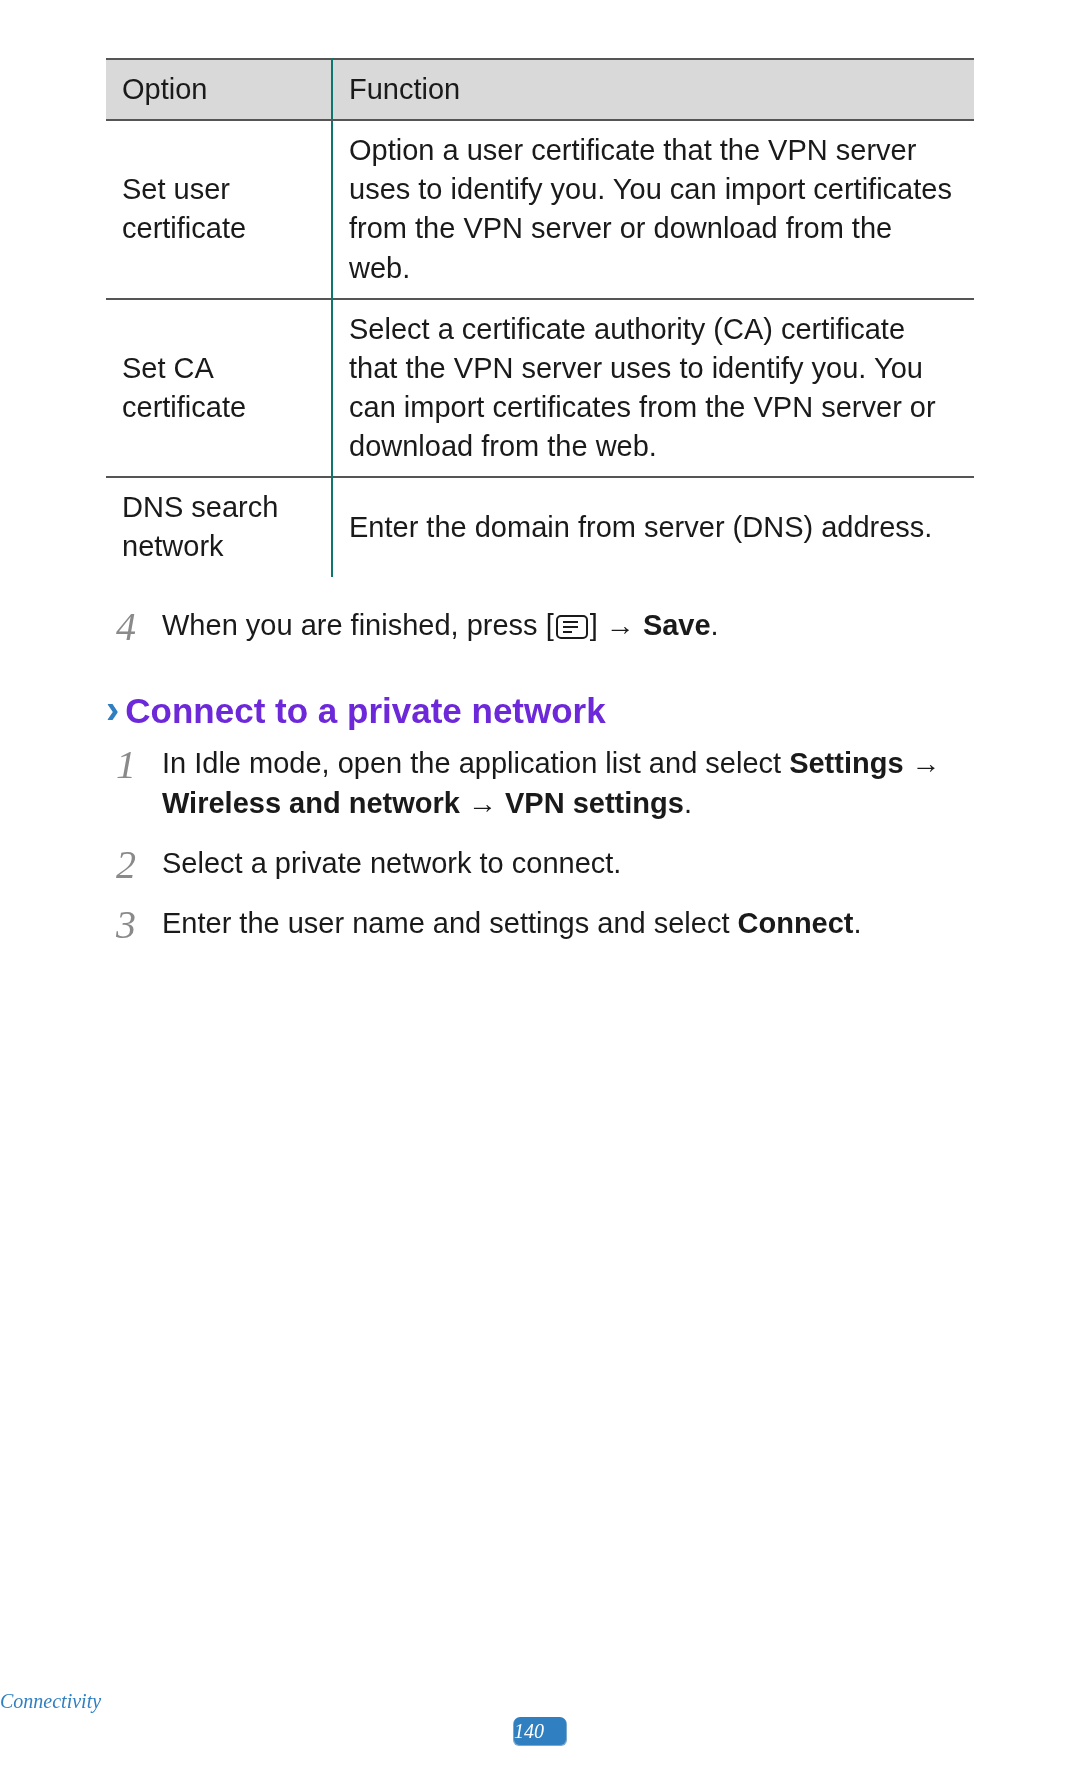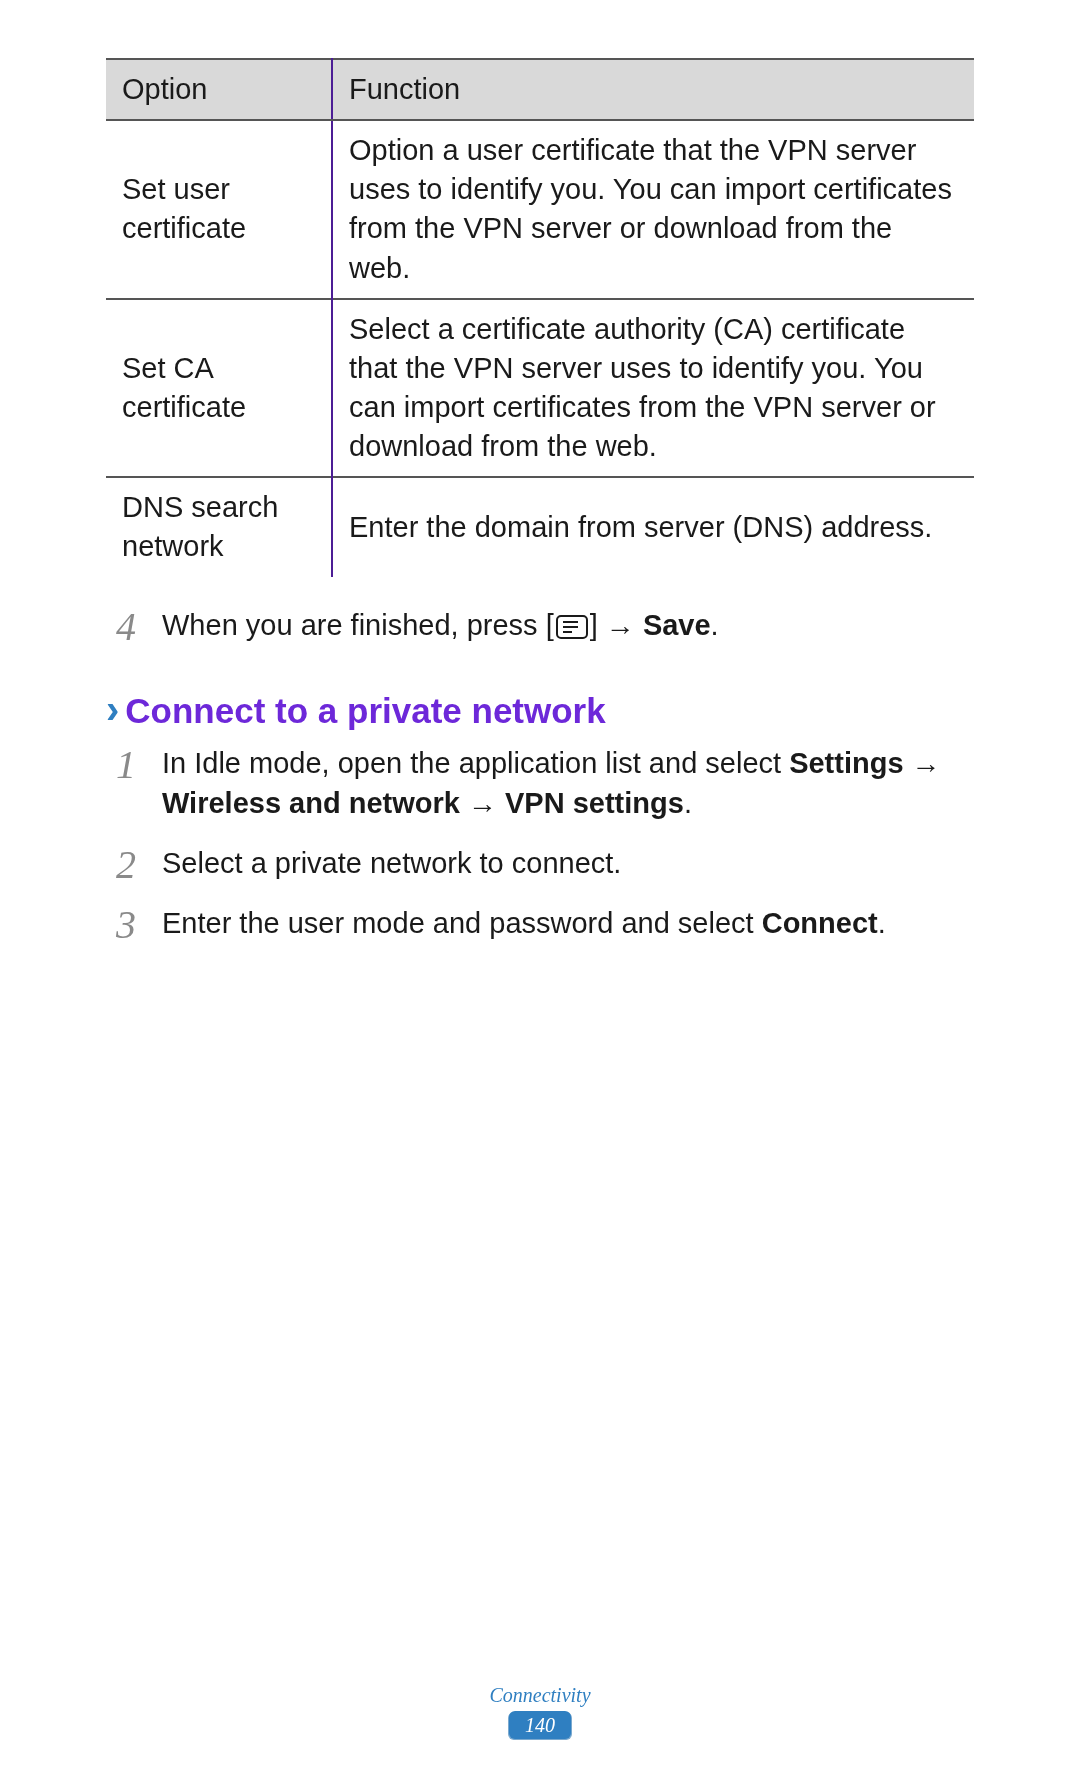--- a/index.html
+++ b/index.html
@@ -31,21 +31,21 @@
     vertical-align: middle;
     padding: 10px 14px 10px 16px;
   }
   th {
     background: #d9d9d9;
     border-top: 2px solid #555;
     border-bottom: 2px solid #555;
   }
   th:first-child, td:first-child {
     width: 195px;
-    border-right: 2px solid #4c1d95;
+    border-right: 2px solid #0f766e;
     margin-left: 11px;
   }
   tbody tr {
     border-bottom: 2px solid #555;
   }
   tbody tr:last-child {
     border-bottom: none;
   }
 
   .ol {
@@ -95,34 +95,33 @@
     font-family: Arial, sans-serif;
   }
   .htext {
     font-size: 35px;
     font-weight: 700;
     color: #6d28d9;
   }
 
   .footer {
     position: absolute;
-    bottom: 32px;
+    bottom: 26px;
     left: 0;
     width: 1080px;
-    text-align: center;
   }
   .footer-label {
     font-style: italic;
     color: #2f7fc1;
     font-size: 20px;
     font-family: Georgia, "Times New Roman", serif;
   }
   .page-badge {
     margin: 4px auto 0 auto;
-    width: 62px;
+    width: 52px;
     height: 28px;
     background: #2f7fc1;
     border-radius: 6px;
     color: #fff;
     font-style: italic;
     font-family: Georgia, "Times New Roman", serif;
     font-size: 20px;
     line-height: 28px;
     box-shadow: 1px 1px 0 #7aa9cf, -1px 1px 0 #7aa9cf;
   }
@@ -176,21 +175,21 @@
     <li class="li" style="margin-top:10px;">
       <span class="num">1</span>
       <span>In Idle mode, open the application list and select </span><span class="bold">Settings</span><span> → </span><span class="bold">Wireless and network</span><span> → </span><span class="bold">VPN settings</span><span>.</span>
     </li>
     <li class="li">
       <span class="num">2</span>
       <span>Select a private network to connect.</span>
     </li>
     <li class="li">
       <span class="num">3</span>
-      <span>Enter the user mode and password and select </span><span class="bold">Connect</span><span>.</span>
+      <span>Enter the user name and settings and select </span><span class="bold">Connect</span><span>.</span>
     </li>
   </ol>
 
   <div class="footer">
     <div class="footer-label">Connectivity</div>
     <div class="page-badge">140</div>
   </div>
 
 </div>
 

